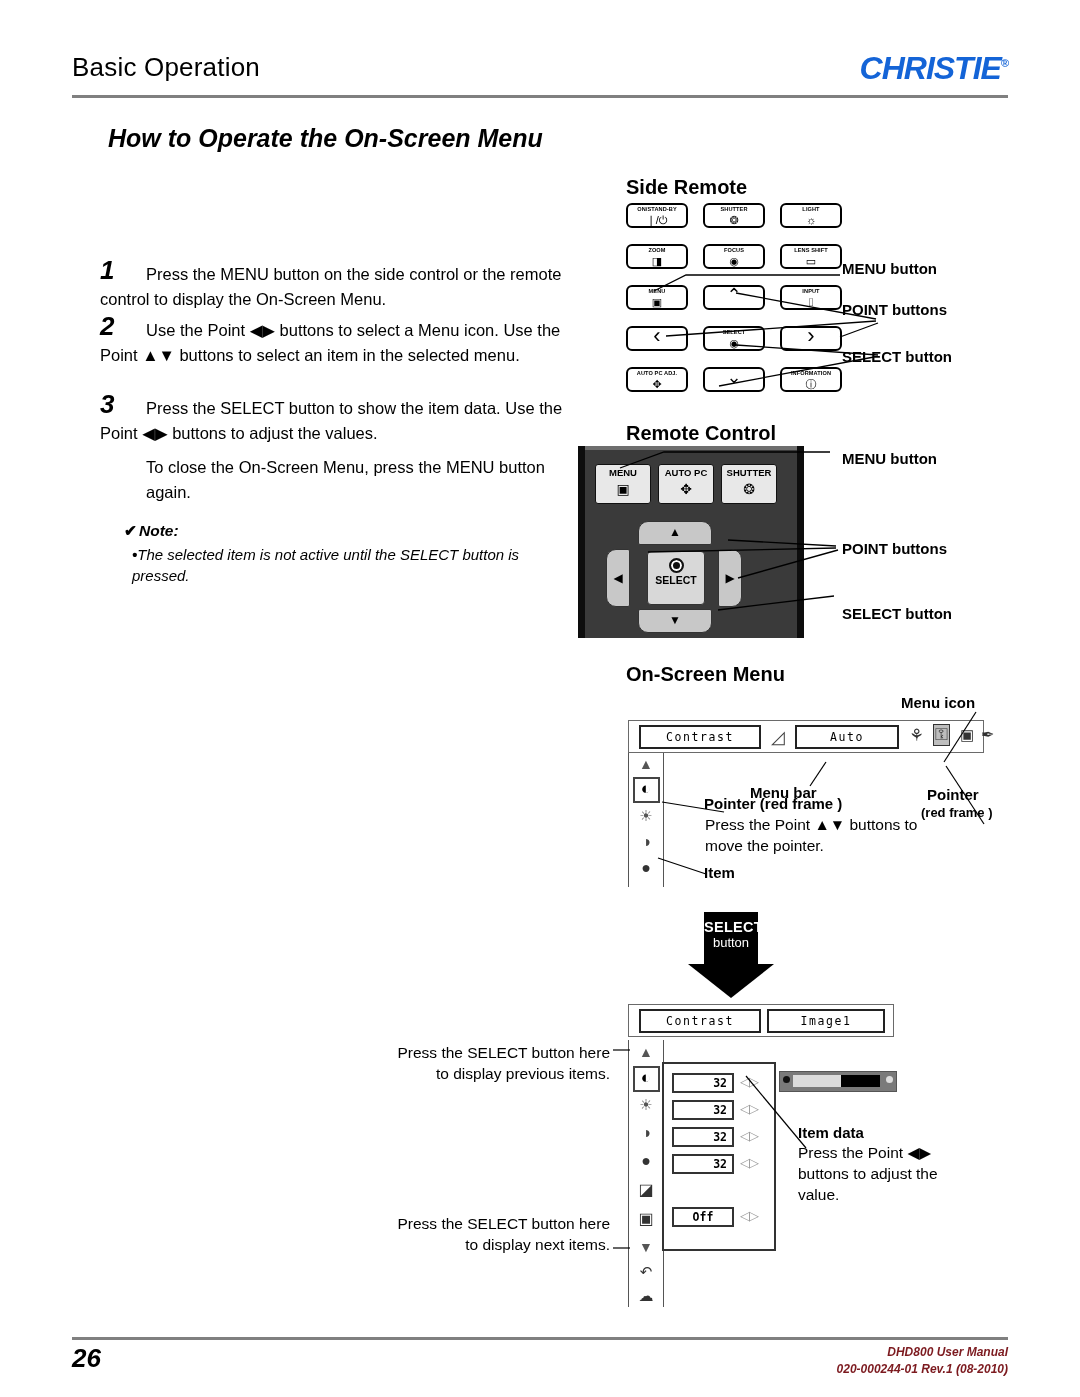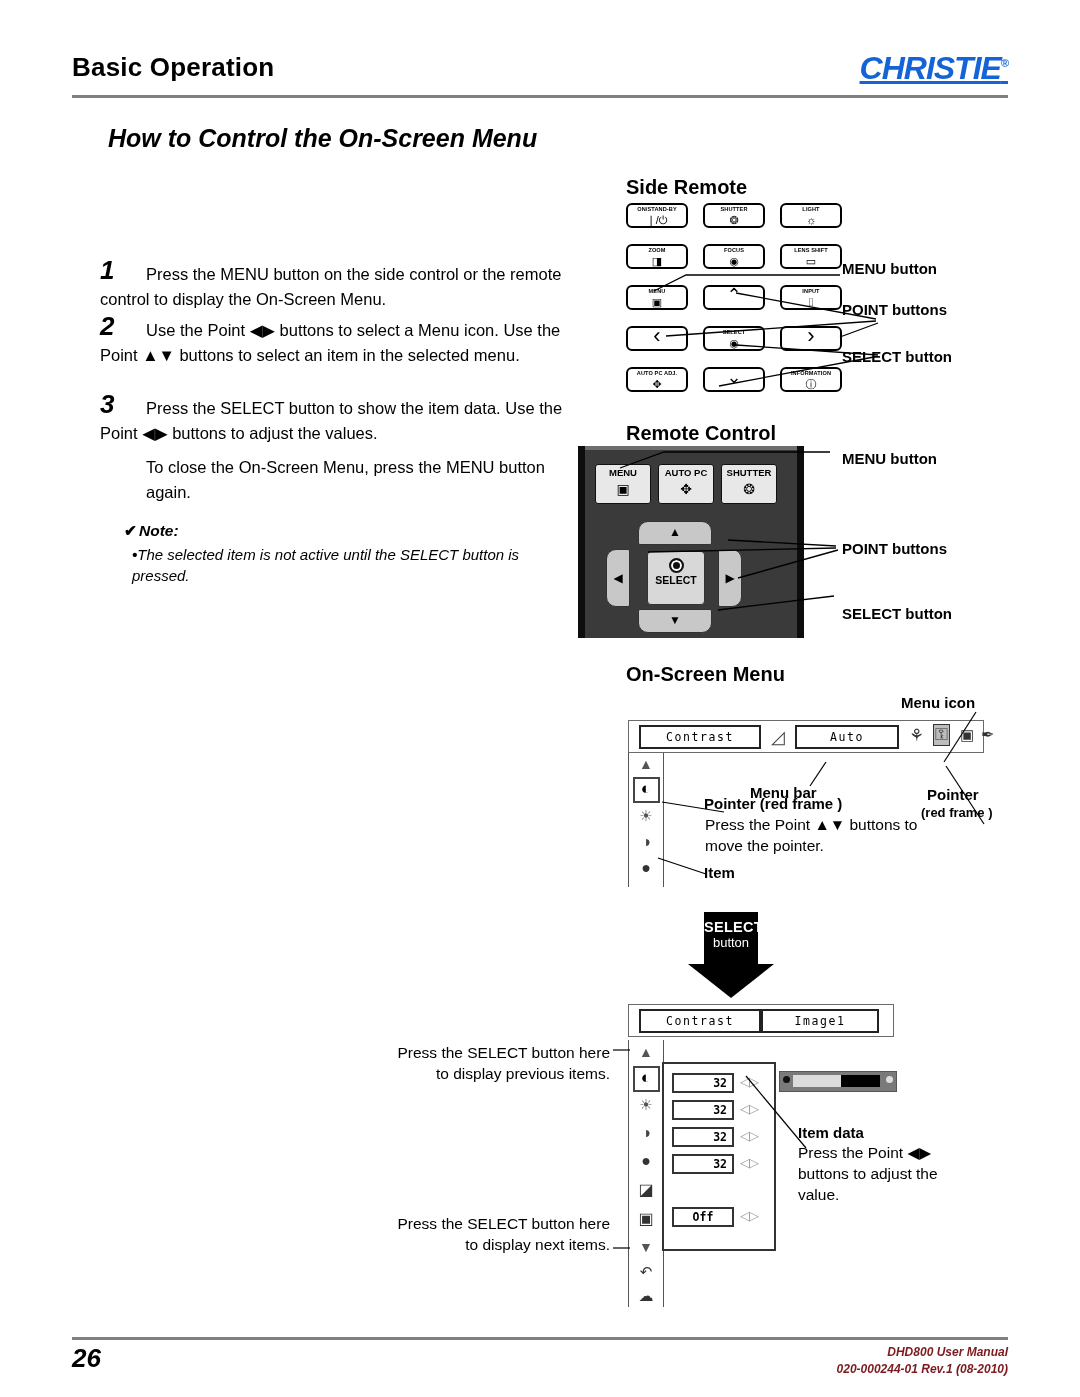--- a/index.html
+++ b/index.html
@@ -4,24 +4,24 @@
 <style>
   html,body{margin:0;padding:0;}
   body{
     width:1080px;height:1397px;background:#fff;
     font-family:"Liberation Sans", sans-serif;
     color:#000; position:relative; overflow:hidden;
   }
   .page{position:absolute;left:0;top:0;width:1080px;height:1397px;}
 
   
-  .hdr-title{position:absolute;left:72px;top:52px;font-size:26px;font-weight:bold;letter-spacing:.2px;text-align:center;}
+  .hdr-title{position:absolute;left:72px;top:52px;font-size:26px;font-weight:normal;letter-spacing:.2px;text-align:center;}
   .hdr-rule{position:absolute;left:72px;top:95px;width:936px;height:3px;background:#808080;}
   .logo{position:absolute;right:72px;top:50px;font-size:32px;font-weight:bold;font-style:italic;
-        color:#1464d7;letter-spacing:-1px;font-family:"Liberation Sans",sans-serif;text-decoration:underline;}
+        color:#1464d7;letter-spacing:-1px;font-family:"Liberation Sans",sans-serif;}
   .logo .reg{font-size:11px;vertical-align:super;font-style:normal;}
 
   .page-h2{position:absolute;left:108px;top:124px;font-size:25px;font-weight:bold;font-style:italic;}
 
   
   .intro{position:absolute;left:100px;top:176px;width:460px;font-size:16.5px;line-height:25px;}
   .step{position:absolute;left:100px;width:470px;font-size:16.5px;line-height:25px;}
   .step .num{position:absolute;left:0;top:-4px;width:34px;font-size:26px;font-weight:bold;font-style:italic;}
   .step .body{margin-left:46px;}
   .closing{position:absolute;left:146px;top:455px;width:420px;font-size:16.5px;line-height:25px;}
@@ -91,21 +91,21 @@
 </style>
 </head>
 <body>
 
 <div class="page">
 
   <div class="hdr-title">Basic Operation</div>
   <div class="hdr-rule"></div>
   <div class="logo"><span>CHRISTIE</span><span class="reg">®</span></div>
 
-  <div class="page-h2">How to Control the On-Screen Menu</div>
+  <div class="page-h2">How to Operate the On-Screen Menu</div>
 
 
   <div class="step" style="top:262px">
     <span class="num">1</span>
     <span class="body">Press the MENU button on the side control or the remote control to display the On-Screen Menu.</span>
   </div>
   <div class="step" style="top:318px">
     <span class="num">2</span>
     <span class="body">Use the Point ◀▶ buttons to select a Menu icon. Use the Point ▲▼ buttons to select an item in the selected menu.</span>
   </div>
@@ -297,21 +297,21 @@
   <div class="bigarrow">
     <div class="shaft">
       <div class="t1">SELECT</div>
       <div class="t2">button</div>
     </div>
     <div class="head"></div>
   </div>
 
   <div class="menubar" style="left:628px;top:1004px;width:266px;height:33px">
     <div class="mbox" style="left:10px;top:4px;width:122px;height:24px;line-height:21px">Contrast</div>
-    <div class="mbox" style="left:132px;top:4px;width:118px;height:24px;line-height:21px">Image1</div>
+    <div class="mbox" style="left:138px;top:4px;width:118px;height:24px;line-height:21px">Image1</div>
   </div>
 
   <div class="sidebar" style="left:628px;top:1040px;width:34px;height:267px">
     <div class="sideicon" style="top:4px;font-size:14px;color:#555">▲</div>
     <div class="selbox" style="left:4px;top:26px;width:27px;height:26px"></div>
     <div class="sideicon" style="top:28px;font-size:17px">◐</div>
     <div class="sideicon" style="top:56px;font-size:15px;color:#555">☀</div>
     <div class="sideicon" style="top:84px;font-size:16px;color:#444">◑</div>
     <div class="sideicon" style="top:112px;font-size:16px;color:#333">●</div>
     <div class="sideicon" style="top:140px;font-size:16px;color:#333">◪</div>

